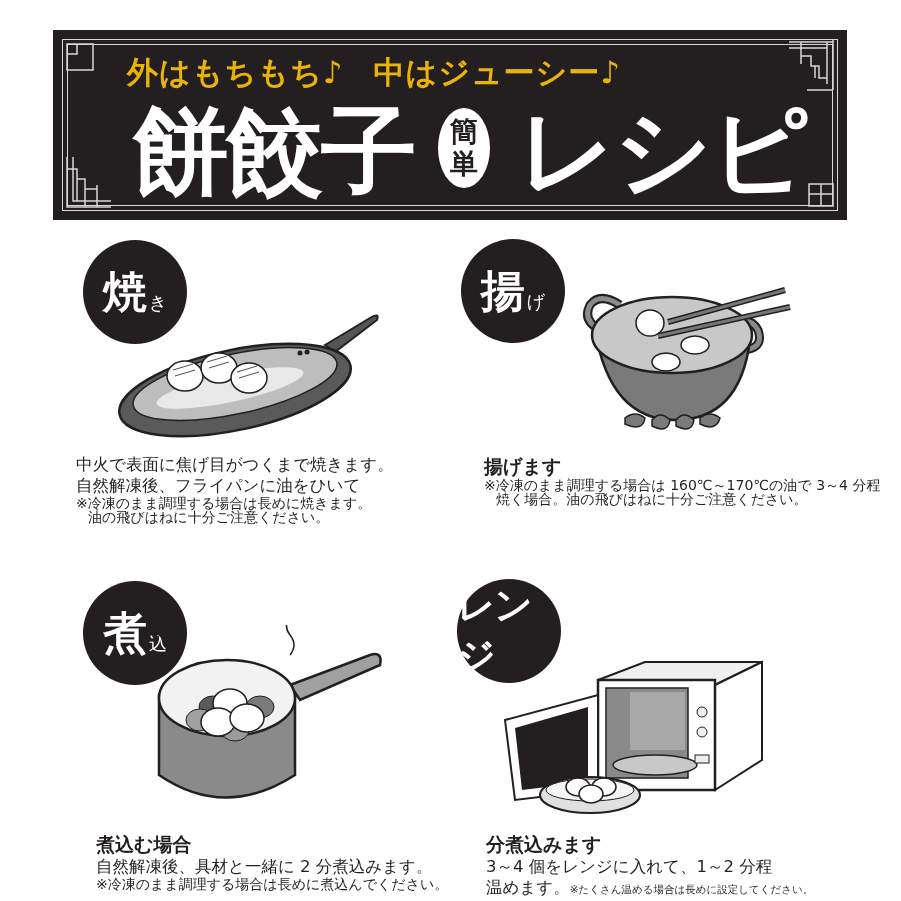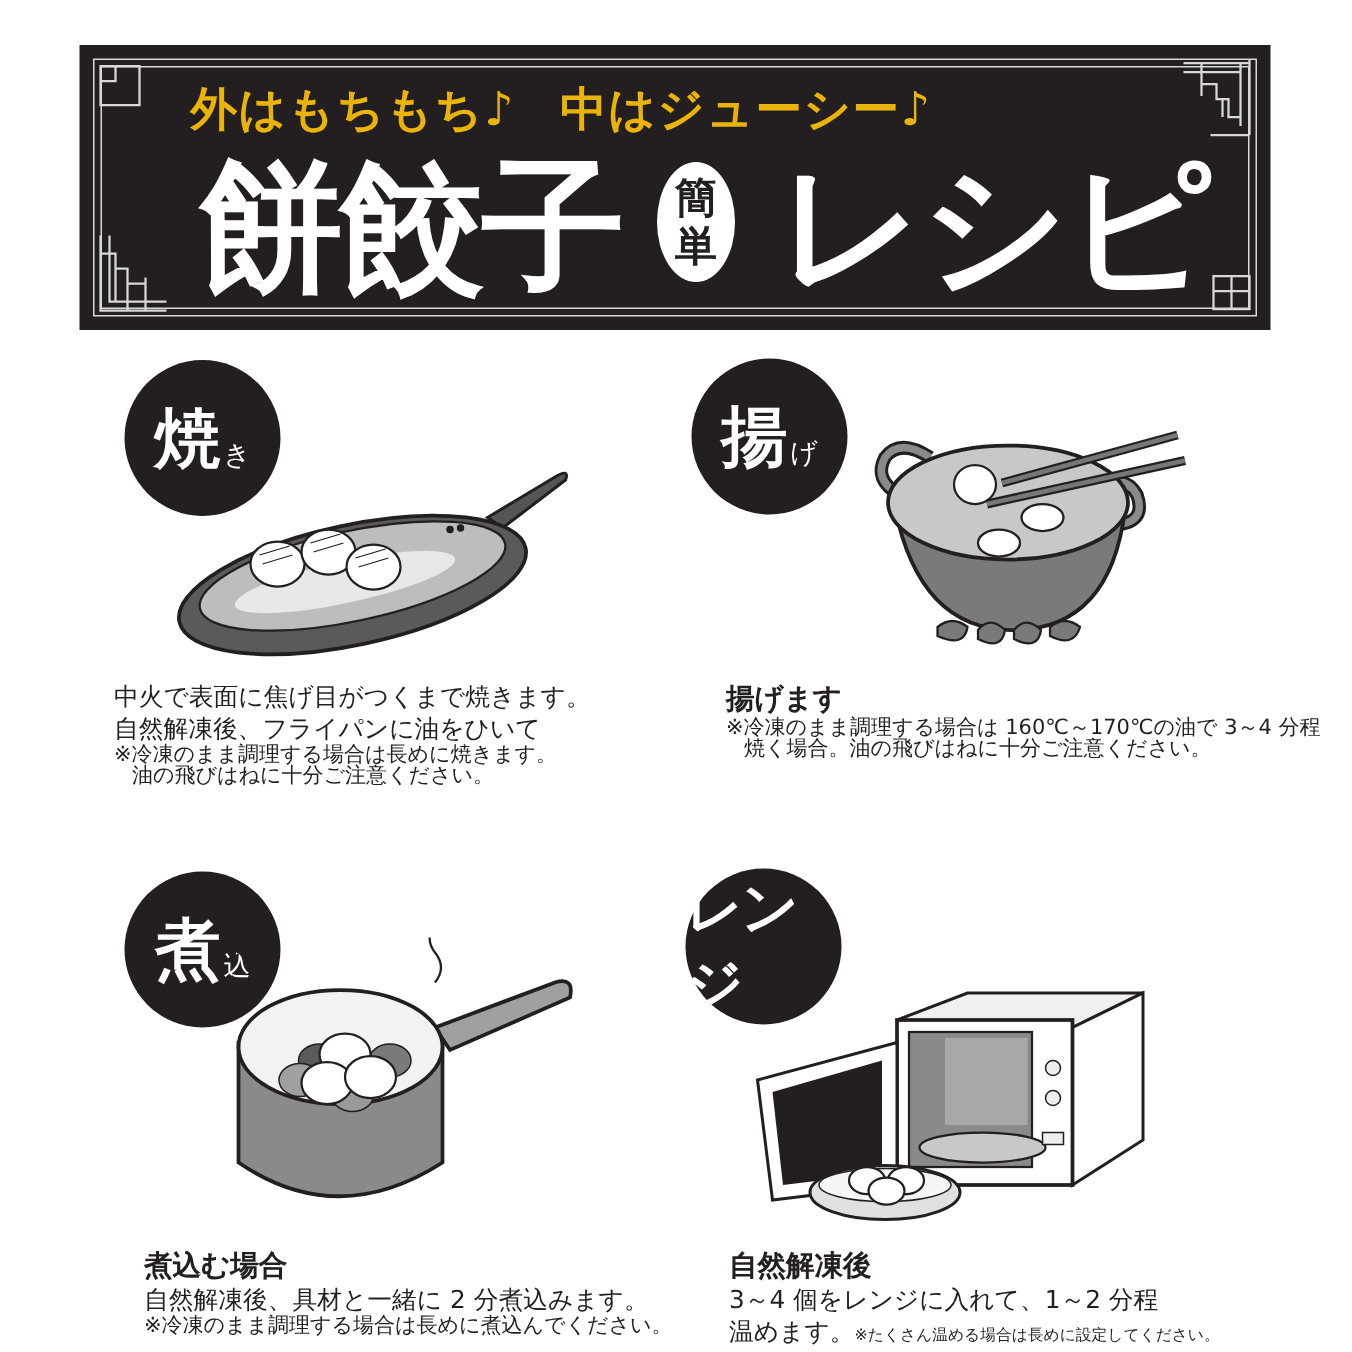--- a/index.html
+++ b/index.html
@@ -150,16 +150,16 @@
   <rect x="195" y="105" width="14" height="8" fill="#eee" stroke="#231f20"></rect>
   <path d="M5 70 L98 45 L98 140 L15 150 Z" fill="#ffffff" stroke="#231f20" stroke-width="2"></path>
   <path d="M15 78 L88 57 L88 132 L22 140 Z" fill="#231f20"></path>
   <ellipse cx="90" cy="145" rx="50" ry="18" fill="#e0e0e0" stroke="#231f20" stroke-width="2"></ellipse>
   <ellipse cx="90" cy="140" rx="44" ry="11" fill="#f5f5f5" stroke="#231f20" stroke-width="1"></ellipse>
   <ellipse cx="78" cy="137" rx="12" ry="9" fill="#fff" stroke="#231f20" stroke-width="1.5"></ellipse>
   <ellipse cx="104" cy="137" rx="12" ry="9" fill="#fff" stroke="#231f20" stroke-width="1.5"></ellipse>
   <ellipse cx="91" cy="144" rx="12" ry="9" fill="#fff" stroke="#231f20" stroke-width="1.5"></ellipse>
 </svg>
 <div class="section" style="left:486px;top:832px">
-  <h2>自然解凍後</h2>
+  <h2>分煮込みます</h2>
   <p>3～4 個をレンジに入れて、1～2 分程</p>
   <p><span>温めます。</span><span class="inline-note">※たくさん温める場合は長めに設定してください。</span></p>
 </div>
 
 </body></html>

